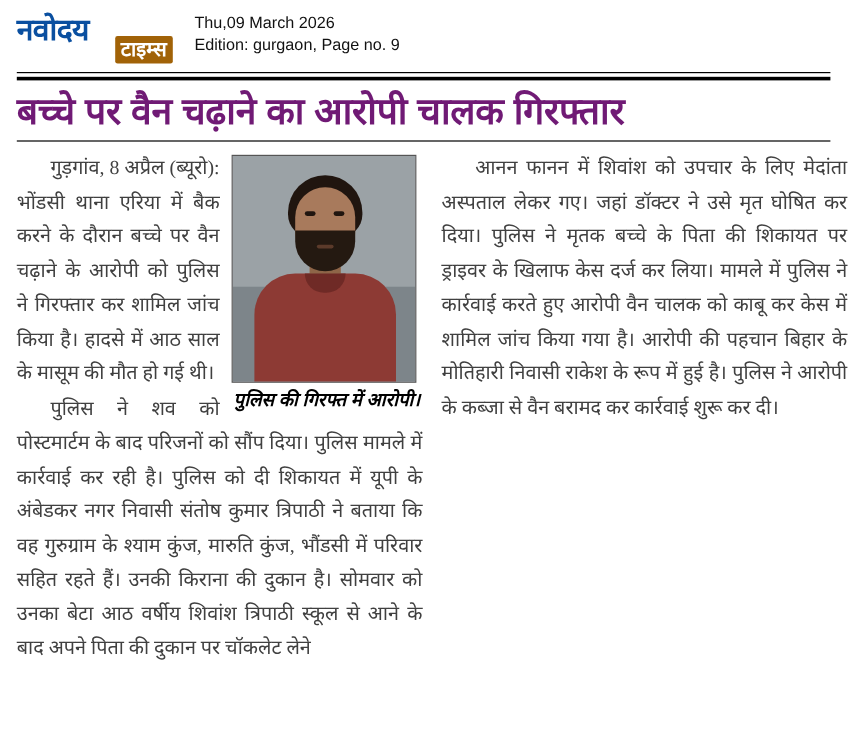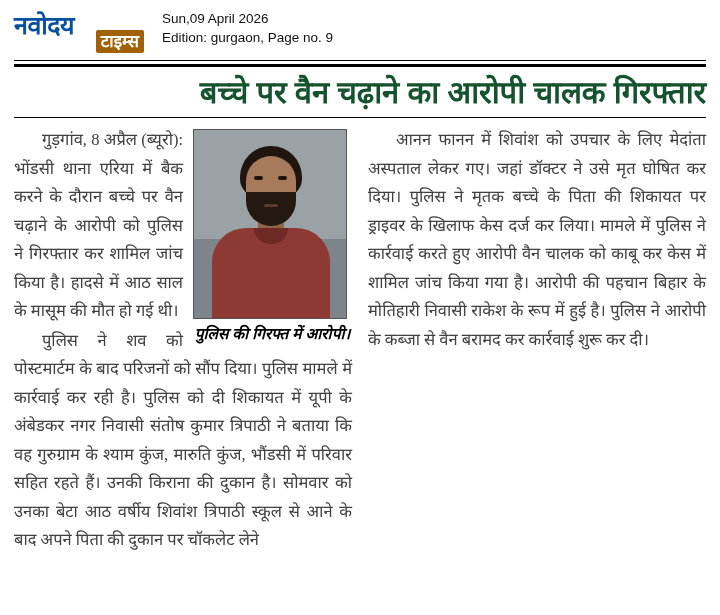--- a/index.html
+++ b/index.html
@@ -12,21 +12,21 @@
     background: #ffffff;
     font-family: "Liberation Serif", serif;
     color: #000000;
     overflow: hidden;
   }
   .page {
     position: relative;
     width: 720px;
     height: 615px;
     box-sizing: border-box;
-    padding: 8px 14px 6px 14px;
+    padding: 8px 28px 6px 14px;
   }
 
   
   .masthead {
     display: flex;
     align-items: flex-start;
     gap: 18px;
     height: 50px;
   }
   .logo {
@@ -79,22 +79,22 @@
     background: #000000;
     margin: 3px 0 6px 0;
   }
 
   
   .headline {
     font-family: "Liberation Sans", sans-serif;
     font-weight: bold;
     font-size: 31px;
     line-height: 40px;
-    text-align: right;
-    color: #14532d;
+    text-align: left;
+    color: #701a75;
     letter-spacing: -0.2px;
     margin: 2px 0 4px 0;
   }
   .rule-under {
     height: 1.5px;
     background: #000000;
     margin: 2px 0 8px 0;
   }
 
   
@@ -225,21 +225,21 @@
 <body>
 
 <div class="page">
 
   <div class="masthead">
     <div class="logo">
       <span class="logo-hindi">नवोदय</span>
       <span class="logo-box">टाइम्स</span>
     </div>
     <div class="dateblock">
-      <div>Sun,09 April 2026</div>
+      <div>Thu,09 March 2026</div>
       <div>Edition: gurgaon, Page no. 9</div>
     </div>
   </div>
 
   <div class="rule-thin"></div>
   <div class="rule-thick"></div>
 
   <div class="headline">बच्चे पर वैन चढ़ाने का आरोपी चालक गिरफ्तार</div>
   <div class="rule-under"></div>
 

